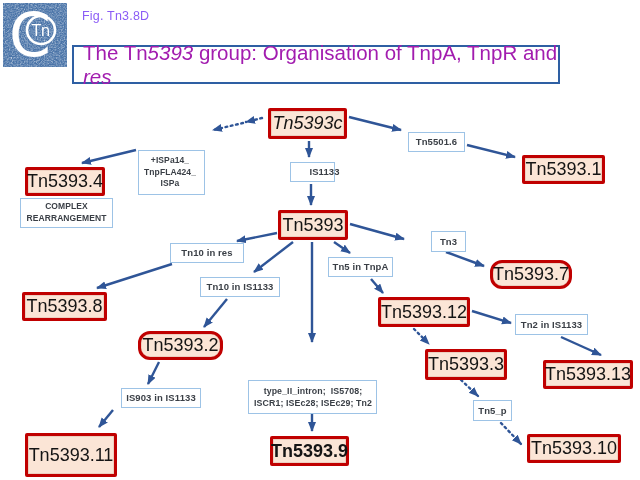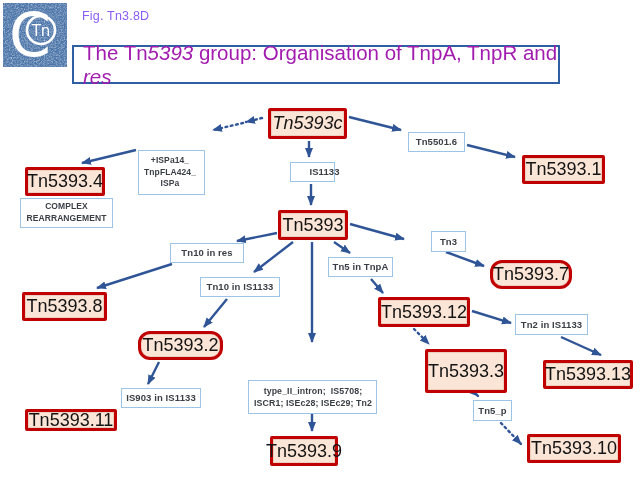--- a/index.html
+++ b/index.html
@@ -114,22 +114,22 @@
       <div class="node plain" style="left: 410px; top: 231px; width: 35px; height: 21px; margin-left: 21px;">Tn3</div>
       <div class="node plain" style="left: 328px; top: 257px; width: 65px; height: 20px;">Tn5 in TnpA</div>
       <div class="node highlight" style="left: 490px; top: 260px; width: 82px; height: 29px; border-radius: 12px;">Tn5393.7</div>
       <div class="node highlight" style="left: 22px; top: 292px; width: 85px; height: 29px;">Tn5393.8</div>
       <div class="node plain" style="left: 200px; top: 277px; width: 80px; height: 20px;">Tn10 in IS1133</div>
       <div class="node highlight" style="left: 378px; top: 297px; width: 92px; height: 30px;">Tn5393.12</div>
       <div class="node plain" style="left: 515px; top: 314px; width: 73px; height: 21px;">Tn2 in IS1133</div>
       <div class="node highlight" style="left: 138px; top: 331px; width: 85px; height: 29px; border-radius: 12px;">Tn5393.2</div>
       <div class="node plain left" style="left: 248px; top: 348px; width: 129px; height: 34px; font-size: 8.8px;">type_II_intron;  IS5708;
 ISCR1; ISEc28; ISEc29; Tn2</div>
-      <div class="node highlight" style="left: 425px; top: 349px; width: 82px; height: 44px;">Tn5393.3</div>
+      <div class="node highlight" style="left: 425px; top: 349px; width: 82px; height: 31px;">Tn5393.3</div>
       <div class="node highlight" style="left: 543px; top: 360px; width: 90px; height: 29px;">Tn5393.13</div>
       <div class="node plain" style="left: 77px; top: 388px; width: 80px; height: 20px; margin-left: 44px;">IS903 in IS1133</div>
       <div class="node plain" style="left: 473px; top: 400px; width: 39px; height: 21px;">Tn5_p</div>
-      <div class="node highlight" style="left: 25px; top: 409px; width: 92px; height: 22px;">Tn5393.11</div>
-      <div class="node highlight" style="left: 270px; top: 436px; width: 68px; height: 30px;">Tn5393.9</div>
+      <div class="node highlight" style="left: 25px; top: 433px; width: 92px; height: 44px;">Tn5393.11</div>
+      <div class="node highlight" style="left: 270px; top: 436px; width: 79px; height: 30px; font-weight: bold;">Tn5393.9</div>
       <div class="node highlight" style="left: 527px; top: 434px; width: 94px; height: 29px;">Tn5393.10</div>
     </div>
 
 </div>
 
 </body></html>

